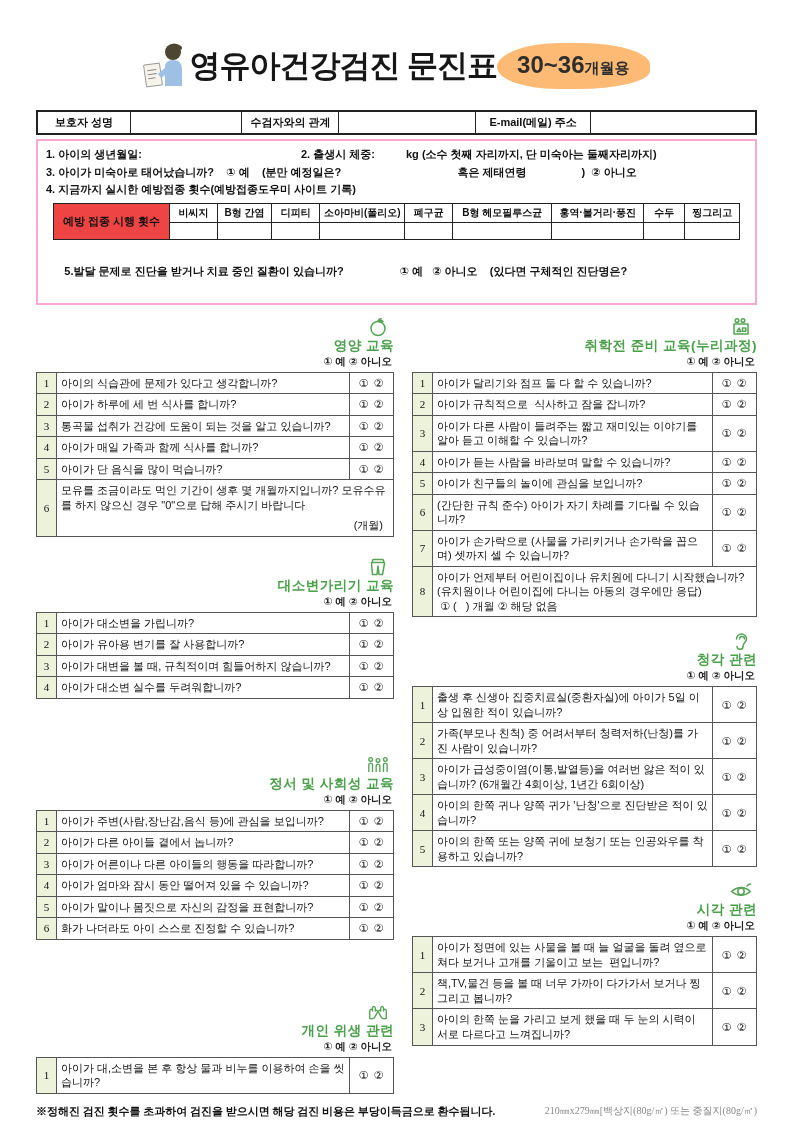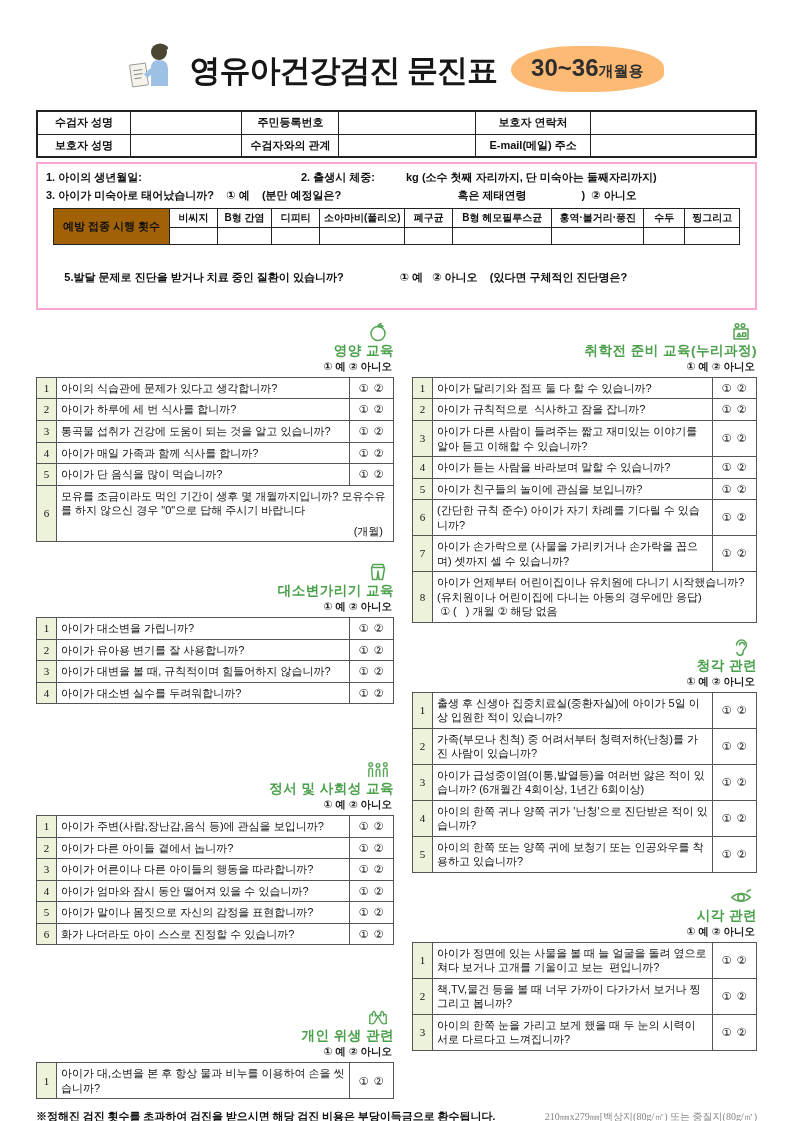--- a/index.html
+++ b/index.html
@@ -1,21 +1,21 @@
 <!DOCTYPE html>
 <html lang="ko"><head>
 <meta charset="utf-8">
 <style>
   * { box-sizing: border-box; margin: 0; padding: 0; }
   html,body { background:#fff; }
   body { font-family:"Liberation Sans","DejaVu Sans",sans-serif; color:#111; }
   .page { position:relative; width:793px; height:1121px; background:#fff; padding:34px 36px 0 36px; overflow:hidden; }
 
   
-  .hdr { display:flex; align-items:flex-end; justify-content:center; gap:14px; margin:6px 0 18px 0; }
+  .hdr { display:flex; align-items:center; justify-content:center; margin:6px 0 18px 0; }
   .hdr h1 { font-size:31px; font-weight:bold; letter-spacing:-1px; color:#161616; }
   .badge { display:inline-flex; align-items:baseline; background:#fdba74; color:#2e2e2e;
            padding:8px 20px 10px 20px; border-radius:48% 52% 55% 45% / 60% 55% 45% 55%; }
   .badge .b-main { font-size:24px; font-weight:bold; }
   .badge .b-sub  { font-size:15px; font-weight:bold; }
   .child-ic { width:46px; height:52px; }
 
   
   table { border-collapse:collapse; }
   .info { width:100%; table-layout:fixed; border:2px solid #222; }
@@ -31,21 +31,21 @@
   
   .basic { border:2px solid #f9a8d4; margin-top:4px; padding:5px 8px 4px 8px; }
   .bline { font-size:11px; font-weight:bold; white-space:pre-wrap; line-height:1.6; }
   .bline1 { display:flex; }
   .bline1 .s1 { width:255px; }
   .bline1 .s2 { width:105px; }
 
   .vacc { width:98%; margin:4px auto 6px auto; table-layout:fixed; border:1.5px solid #222; }
   .vacc th, .vacc td { border:1px solid #222; font-size:10px; padding:2px 1px; text-align:center; }
   .vacc th { font-weight:bold;margin-left:39px; }
-  .vacc .vlabel { background:#a16207; font-weight:bold; font-size:11px; }
+  .vacc .vlabel { background:#ef4444; font-weight:bold; font-size:11px; }
   .vacc td.vval { height:17px; }
 
   
   .cols { display:flex; gap:18px; margin-top:12px; }
   .col-l { width:358px; }
   .col-r { width:345px; }
 
   .sec-h { display:flex; align-items:flex-end; margin-bottom:3px;flex-direction:column; }
   .sec-ic { width:22px; height:20px; margin-right:5px; flex:none; }
   .sec-t { font-size:13.5px; font-weight:bold; color:#4ba04b; letter-spacing:0.5px; }
@@ -94,47 +94,40 @@
   <table class="info">
     <colgroup>
         <col style="width:13%">
         <col style="width:15.5%">
         <col style="width:13.5%">
         <col style="width:19%">
         <col style="width:16%">
         <col style="width:23%">
       </colgroup>
     <tbody>
-        <tr>
-      <td class="lbl">수검자 성명</td>
-      <td></td>
-      <td class="lbl">주민등록번호</td>
-      <td></td>
-      <td class="lbl">보호자 연락처</td>
-      <td></td>
-    </tr>
     <tr>
       <td class="lbl">보호자 성명</td>
       <td></td>
       <td class="lbl">수검자와의 관계</td>
       <td></td>
       <td class="lbl">E-mail(메일) 주소</td>
       <td></td>
     </tr>
   </tbody>
     </table>
 
 
   <div class="basic">
     <div class="bline bline1">
       <span class="s1">1. 아이의 생년월일:</span>
       <span class="s2">2. 출생시 체중:</span>
       <span>kg (소수 첫째 자리까지, 단 미숙아는 둘째자리까지)</span>
     </div>
     <div class="bline">3. 아이가 미숙아로 태어났습니까?    ① 예    (분만 예정일은?                                      혹은 제태연령                  )  ② 아니오</div>
+    <div class="bline">4. 지금까지 실시한 예방접종 횟수(예방접종도우미 사이트 기록)</div>
 
     <table class="vacc">
       <colgroup>
           <col style="width:17%">
           <col style="width:7%">
           <col style="width:8%">
           <col style="width:7%">
           <col style="width:12.5%">
           <col style="width:7%">
           <col style="width:14.5%">

